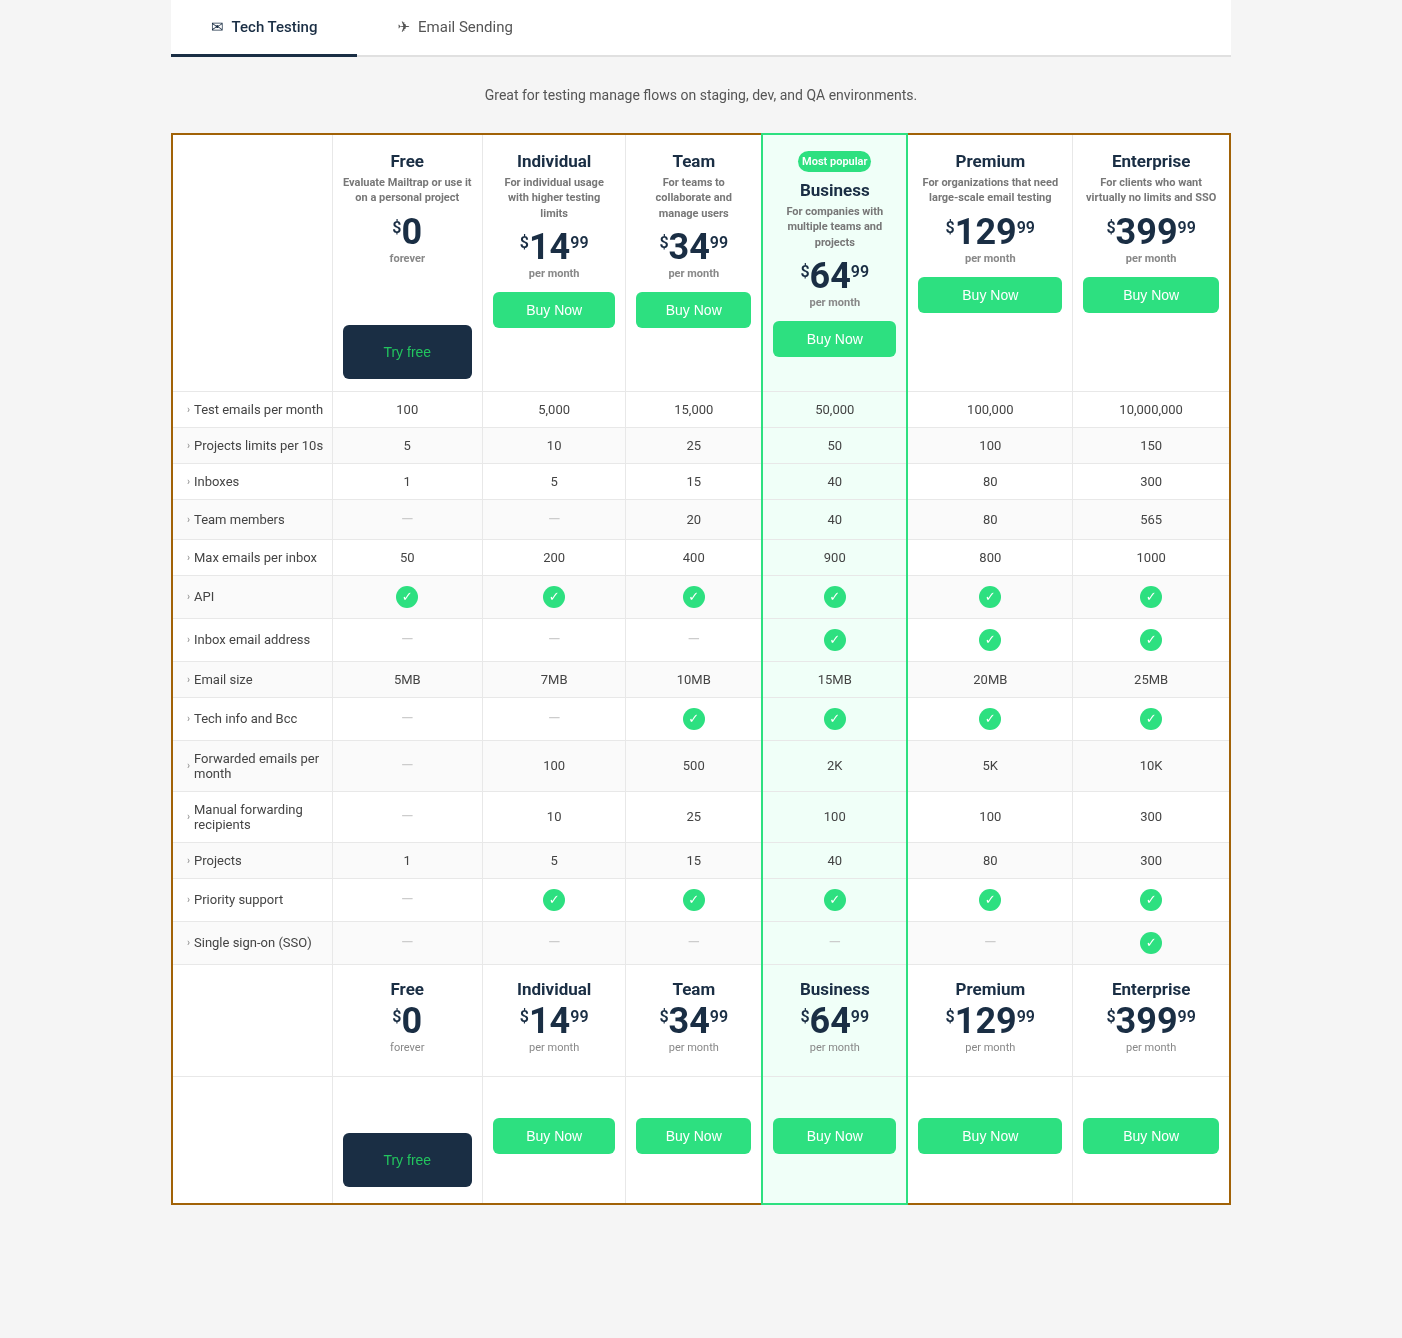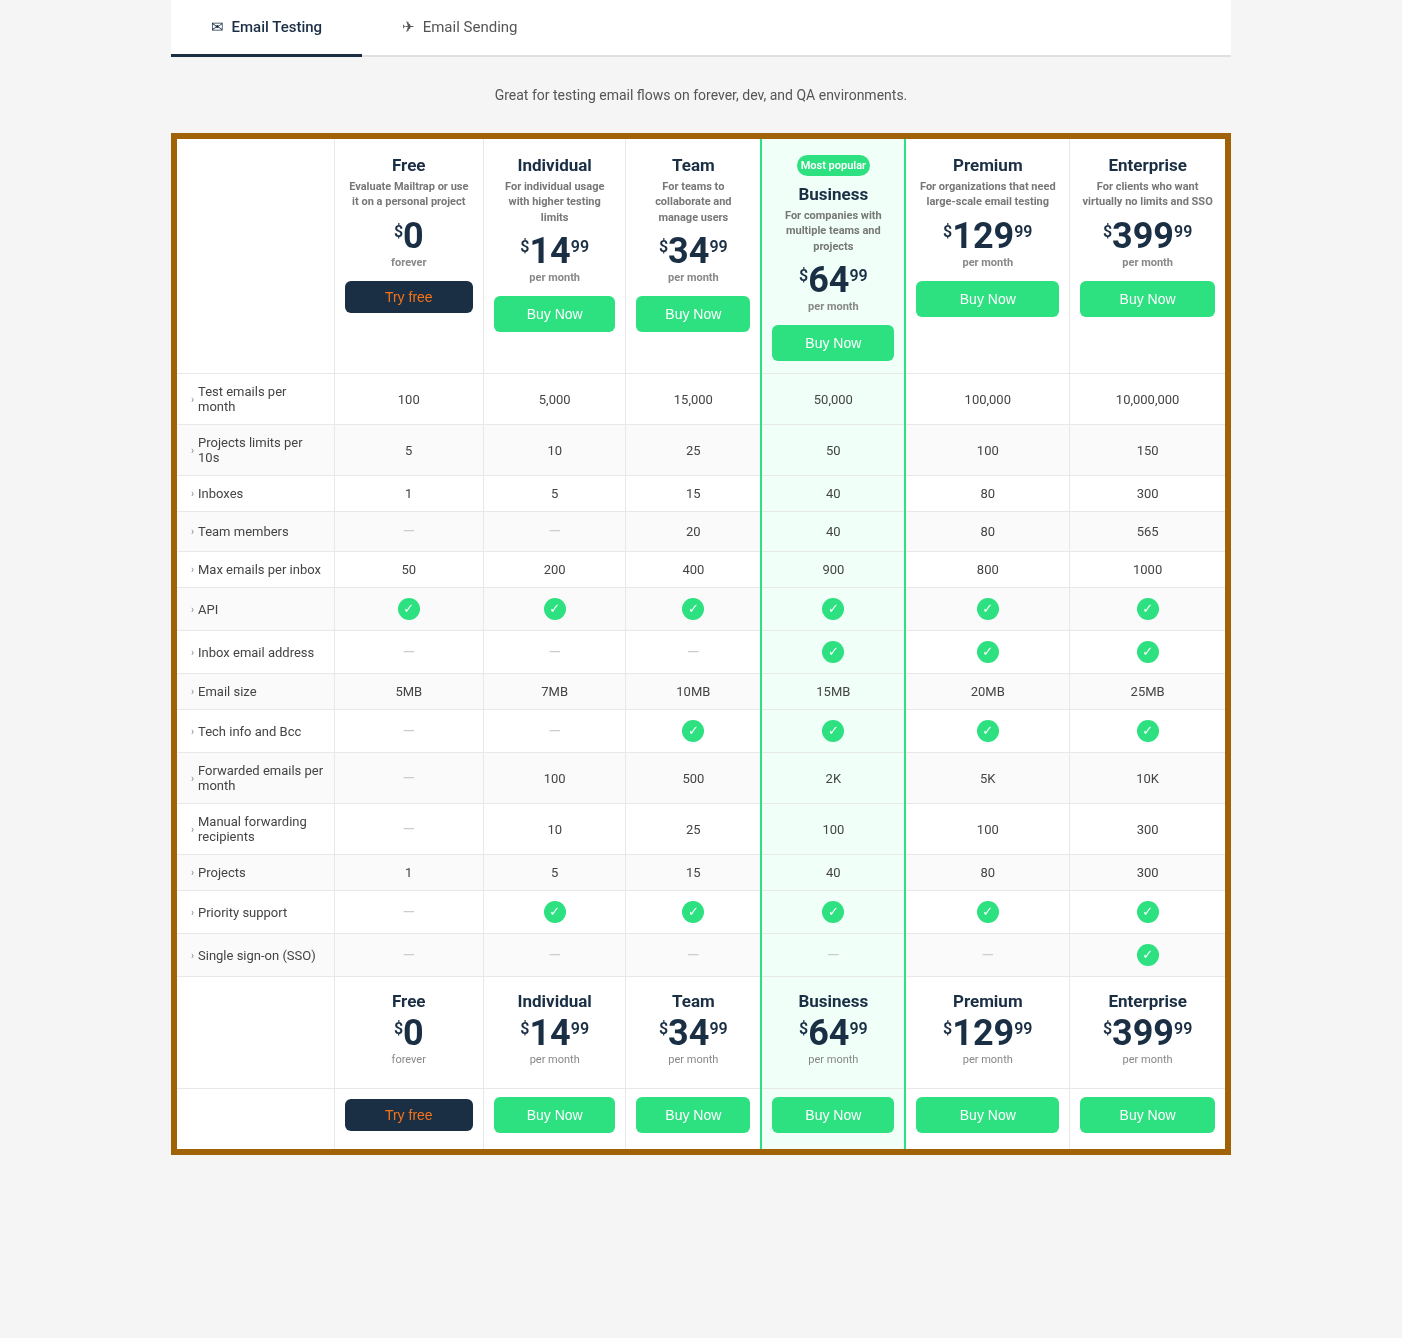--- a/index.html
+++ b/index.html
@@ -46,21 +46,21 @@
       color: #555;
       margin-bottom: 30px;
       font-size: 14px;
     }
 
     
     .pricing-table {
       width: 100%;
       border-collapse: collapse;
       background: #fff;
-      border: 6px solid #a16207;
+      border: 2px solid #a16207;
       border-radius: 4px;
     }
 
     .pricing-table th,
     .pricing-table td {
       border: 1px solid #e8e8e8;
       text-align: center;
       padding: 10px 8px;
       vertical-align: middle;
     }
@@ -113,28 +113,29 @@
       margin-top: 4px;
     }
     .price-period {
       font-size: 11px;
       color: #888;
       margin-bottom: 12px;
     }
 
     .btn-try {
       background: #1a2e44;
-      color: #f97316;
+      color: #22c55e;
       border: none;
       border-radius: 6px;
-      padding: 8px 28px;
+      padding: 19px 28px;
       font-size: 14px;
       font-weight: 500;
       cursor: pointer;
       width: 100%;
+      margin-top: 48px;
     }
     .btn-buy {
       background: #2de080;
       color: #fff;
       border: none;
       border-radius: 6px;
       padding: 10px 8px;
       font-size: 14px;
       font-weight: 500;
       cursor: pointer;
@@ -223,29 +224,29 @@
     }
   </style>
 </head>
 <body>
 
 <div class="page-wrapper">
 
   <div class="tabs-bar">
     <div class="tab active">
       <span>✉</span>
-      <span>Email Testing</span>
+      <span>Tech Testing</span>
     </div>
     <div class="tab">
       <span>✈</span>
       <span>Email Sending</span>
     </div>
   </div>
 
-  <p class="subtitle">Great for testing email flows on forever, dev, and QA environments.</p>
+  <p class="subtitle">Great for testing manage flows on staging, dev, and QA environments.</p>
 
   <table class="pricing-table">
 
     <thead>
       <tr class="header-row">
         <th></th>
 
         <th>
           <div class="plan-name">Free</div>
           <div class="plan-desc">Evaluate Mailtrap or use it on a personal project</div>

